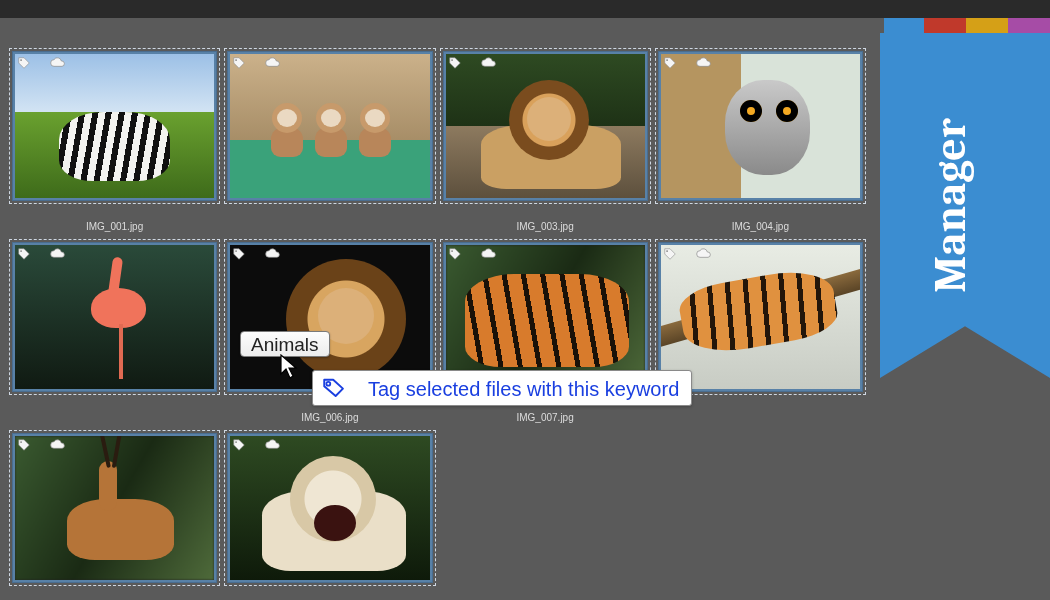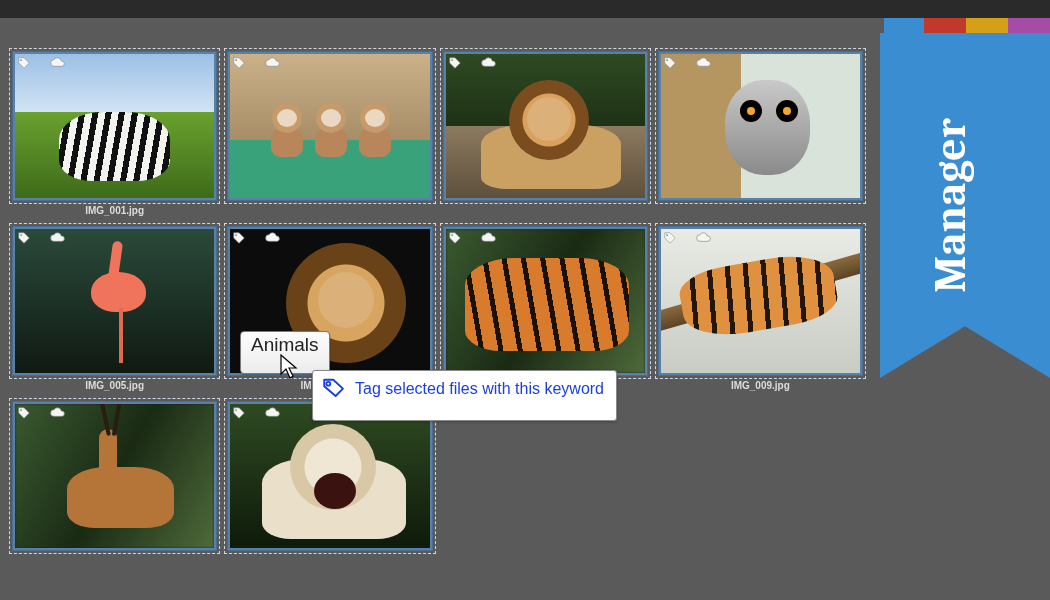--- a/index.html
+++ b/index.html
@@ -91,23 +91,22 @@
   display: flex;
   align-items: center;
   justify-content: center;
 }
 .tag-icon svg { width: 14px; height: 14px; }
 .cloud-icon svg { width: 16px; height: 12px; }
 .thumb-caption {
   text-align: center;
   font-size: 10px;
   color: #dcdcdc;
-  padding: 4px 0 2px;
+  padding: 20px 0 2px;
   background: #5a5a5a;
-  font-weight: bold;
 }
 .thumb-cell.selected .thumb-img-wrap {
   outline: 1px dashed #cfd8e3;
   outline-offset: 2px;
   background: #5881a7;
 }
 
 
 .scene { position:absolute; inset:0; }
 .grass { position:absolute; bottom:0; left:0; right:0; height:60%; background:linear-gradient(#6aa12f,#3e6b1a); }
@@ -155,44 +154,44 @@
   border-radius:50% 20% 30% 50%;}
 
 
 .drag-tag {
   position: absolute;
   top: 331px;
   left: 240px;
   background: linear-gradient(#fdfdfd,#ececec);
   border: 1px solid #7a7a7a;
   border-radius: 4px;
-  padding: 2px 10px 17px;
+  padding: 2px 10px 0;
   font-size: 19px;
   color: #222;
   box-shadow: 0 1px 2px rgba(0,0,0,0.3);
   z-index: 50;
 }
 .cursor-arrow {
   position: absolute;
   top: 354px;
   left: 280px;
   z-index: 55;
 }
 .tooltip {
   position: absolute;
   top: 370px;
   left: 312px;
   background: #fff;
   border: 1px solid #8a8a8a;
   border-radius: 3px;
-  padding: 5px 12px 18px 8px;
+  padding: 5px 12px 2px 8px;
   display: flex;
   align-items: center;
-  gap: 8px;
-  font-size: 16px;
+  gap: 21px;
+  font-size: 20px;
   color: #1a3fe0;
   z-index: 50;
   box-shadow: 0 1px 3px rgba(0,0,0,0.25);
 }
 .tooltip svg { width: 26px; height: 22px; flex:none; }
 </style>
 </head>
 <body>
 
 <div class="top-bar"></div>
@@ -293,20 +292,21 @@
         <div class="thumb-img">
           <div class="scene">
               <div class="jungle"></div>
               <div class="rock"></div>
               <div class="lion-body"></div>
               <div class="lion-head"></div>
               <div class="lion-face"></div>
             </div>
         </div>
       </div>
+      <div class="thumb-caption">IMG_003.jpg</div>
     </div>
 
     <div class="thumb-cell selected">
       <div class="thumb-img-wrap">
         <div class="thumb-overlay">
           <span class="overlay-icon tag-icon">
               <svg viewBox="0 0 24 24">
                 <path fill="#f5f5f5" stroke="#888" d="M3 3h9l9 9-9 9-9-9z"></path>
                 <circle cx="7" cy="7" r="1.6" fill="#888"></circle>
               </svg>
@@ -318,20 +318,21 @@
             </span>
         </div>
         <div class="thumb-img">
           <div class="scene" style="background:linear-gradient(90deg,#b59560 0 40%,#d9e3d9 40% 100%);">
             <div class="lemur-body"></div>
             <div class="lemur-eye" style="top:32%;left:40%;"></div>
             <div class="lemur-eye" style="top:32%;left:58%;"></div>
           </div>
         </div>
       </div>
+      <div class="thumb-caption">IMG_004.jpg</div>
     </div>
 
     <div class="thumb-cell selected">
       <div class="thumb-img-wrap">
         <div class="thumb-overlay">
           <span class="overlay-icon tag-icon">
               <svg viewBox="0 0 24 24">
                 <path fill="#f5f5f5" stroke="#888" d="M3 3h9l9 9-9 9-9-9z"></path>
                 <circle cx="7" cy="7" r="1.6" fill="#888"></circle>
               </svg>
@@ -344,21 +345,20 @@
         </div>
         <div class="thumb-img">
           <div class="scene">
               <div class="water"></div>
               <div class="flam-neck"></div>
               <div class="flam-body"></div>
               <div class="flam-leg"></div>
             </div>
         </div>
       </div>
-      <div class="thumb-caption">IMG_005.jpg</div>
     </div>
 
     <div class="thumb-cell selected">
       <div class="thumb-img-wrap">
         <div class="thumb-overlay">
           <span class="overlay-icon tag-icon">
               <svg viewBox="0 0 24 24">
                 <path fill="#f5f5f5" stroke="#888" d="M3 3h9l9 9-9 9-9-9z"></path>
                 <circle cx="7" cy="7" r="1.6" fill="#888"></circle>
               </svg>
@@ -421,21 +421,20 @@
               </svg>
             </span>
         </div>
         <div class="thumb-img">
           <div class="scene" style="background:linear-gradient(#e8ece4,#c8ccc4);">
             <div class="branch"></div>
               <div class="tiger-leap"></div>
           </div>
         </div>
       </div>
-      <div class="thumb-caption">IMG_009.jpg</div>
     </div>
 
     <div class="thumb-cell selected">
       <div class="thumb-img-wrap">
         <div class="thumb-overlay">
           <span class="overlay-icon tag-icon">
               <svg viewBox="0 0 24 24">
                 <path fill="#f5f5f5" stroke="#888" d="M3 3h9l9 9-9 9-9-9z"></path>
                 <circle cx="7" cy="7" r="1.6" fill="#888"></circle>
               </svg>

